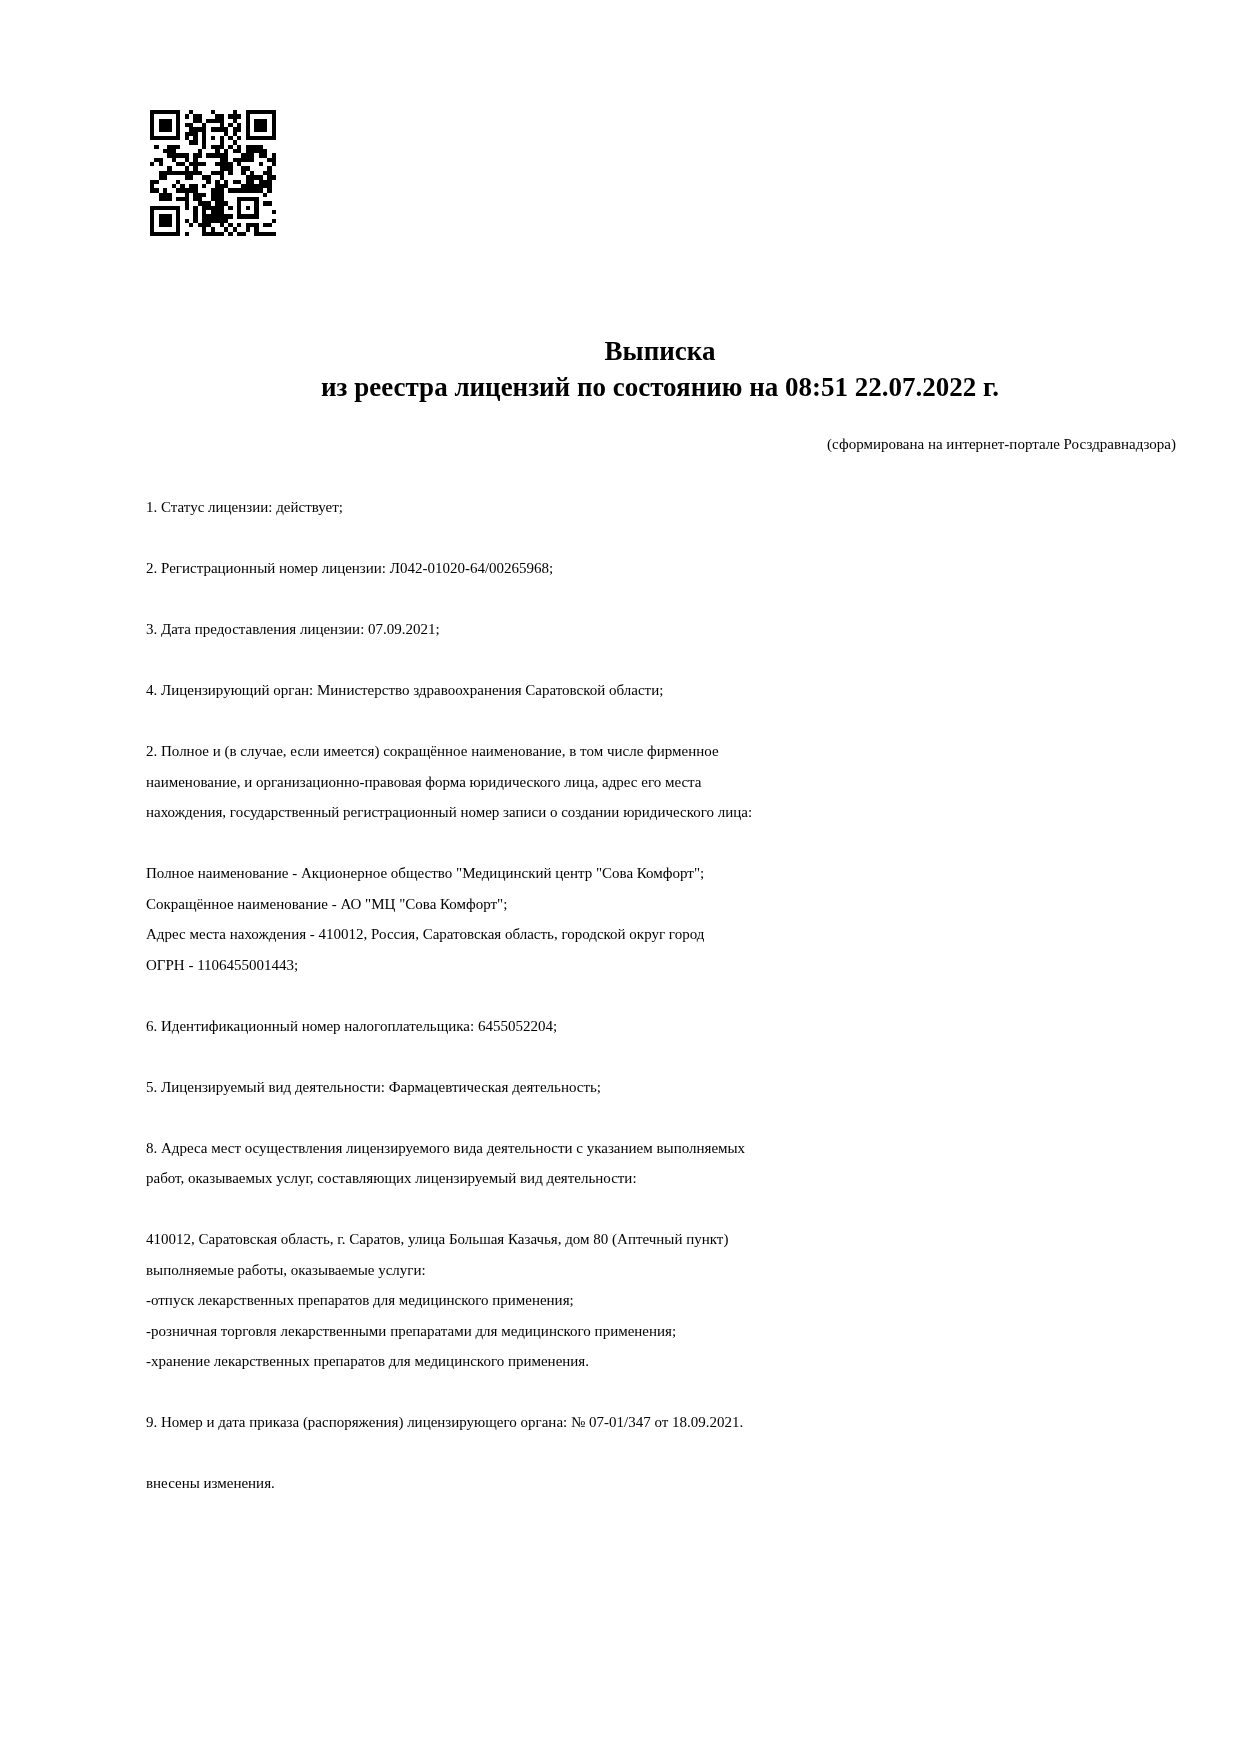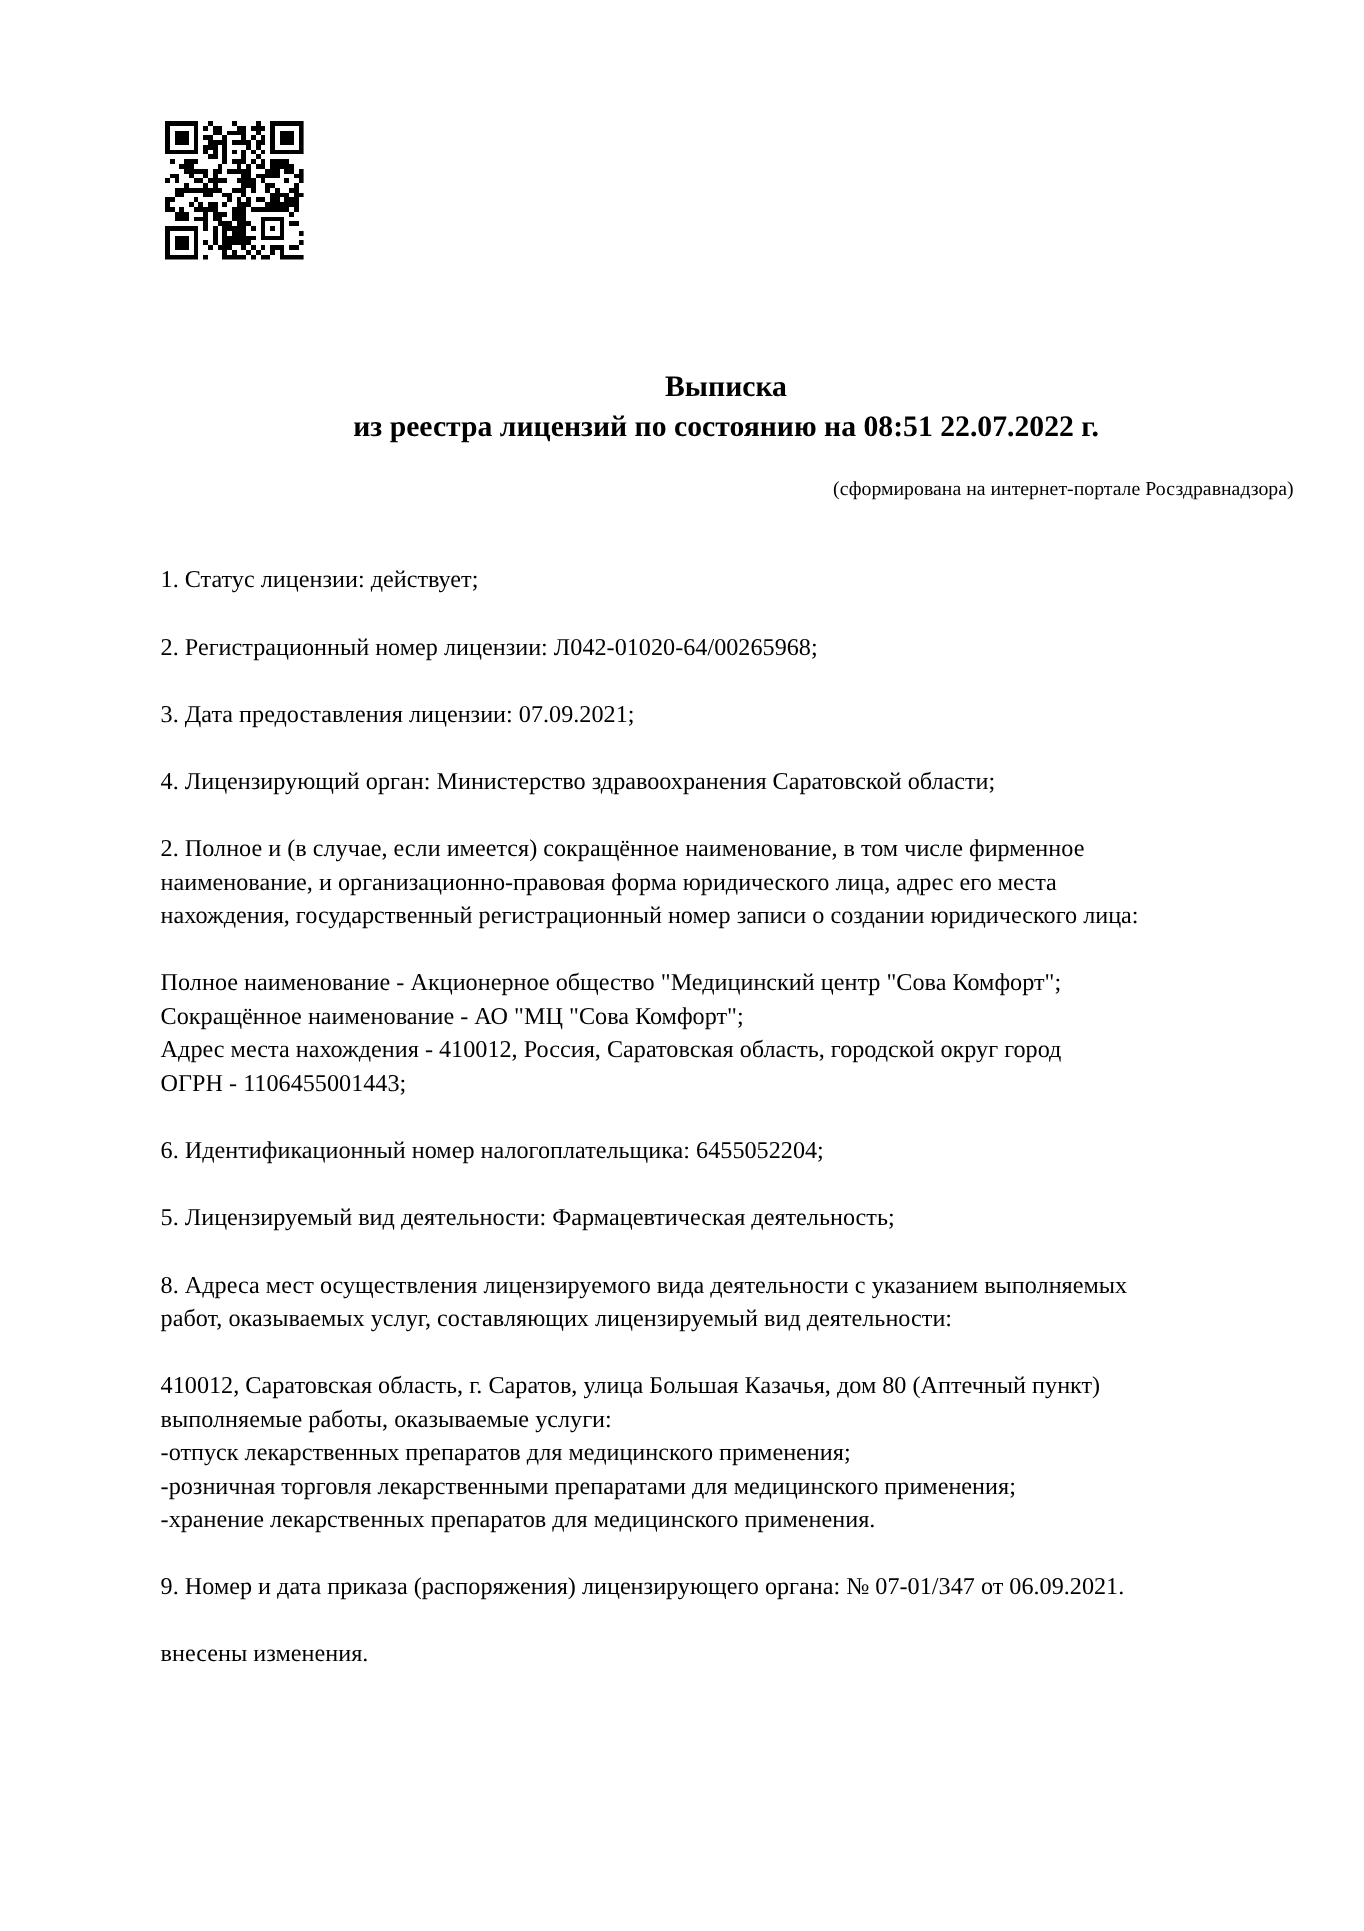--- a/index.html
+++ b/index.html
@@ -30,30 +30,30 @@
     top: 333px;
     text-align: center;
     font-weight: bold;
     font-size: 27px;
     line-height: 36px;
   }
   .subtitle-note {
     position: absolute;
     right: 64px;
     top: 432px;
-    font-size: 18px;
+    font-size: 15px;
     line-height: 24px;
     font-family: Liberation Serif, serif;
   }
   .body-text {
     position: absolute;
     left: 146px;
-    top: 512px;
+    top: 492px;
     width: 1000px;
-    font-size: 22px;
+    font-size: 15px;
     line-height: 30.5px;
   }
   .body-text p { margin: 0; }
   .gap { height: 30.5px; }
 </style>
 </head>
 <body>
 
 <div class="qr">
   <svg viewBox="0 0 29 29" shape-rendering="crispEdges">
@@ -418,16 +418,16 @@
   <div class="gap"></div>
   <p>8. Адреса мест осуществления лицензируемого вида деятельности с указанием выполняемых</p>
   <p>работ, оказываемых услуг, составляющих лицензируемый вид деятельности:</p>
   <div class="gap"></div>
   <p>410012, Саратовская область, г. Саратов, улица Большая Казачья, дом 80 (Аптечный пункт)</p>
   <p>выполняемые работы, оказываемые услуги:</p>
   <p>-отпуск лекарственных препаратов для медицинского применения;</p>
   <p>-розничная торговля лекарственными препаратами для медицинского применения;</p>
   <p>-хранение лекарственных препаратов для медицинского применения.</p>
   <div class="gap"></div>
-  <p>9. Номер и дата приказа (распоряжения) лицензирующего органа: № 07-01/347 от 06.09.2021.</p>
+  <p>9. Номер и дата приказа (распоряжения) лицензирующего органа: № 07-01/347 от 18.09.2021.</p>
   <div class="gap"></div>
   <p>внесены изменения.</p>
 </div>
 
 </body></html>

